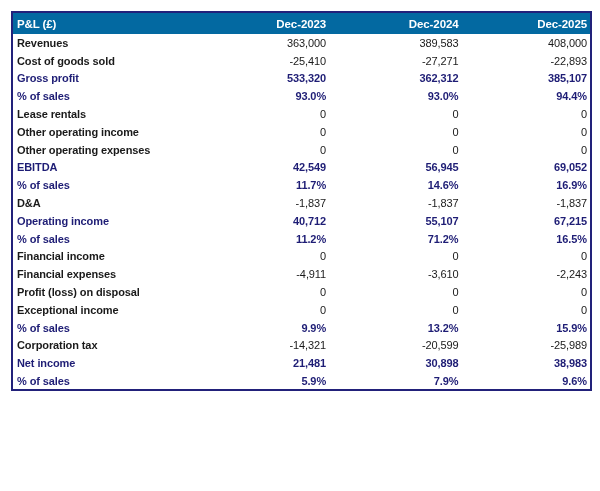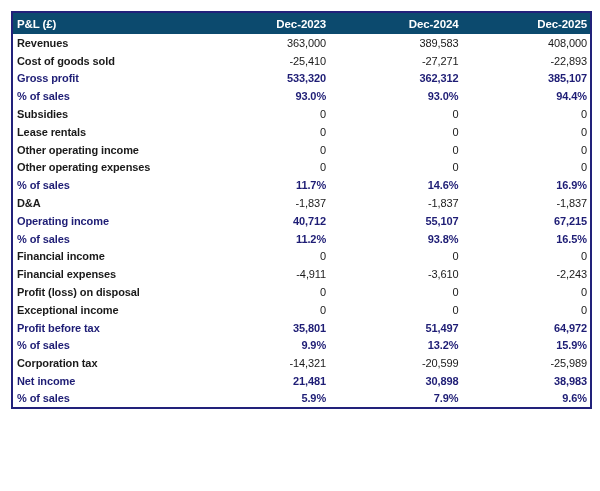--- a/index.html
+++ b/index.html
@@ -13,21 +13,21 @@
   table.pnl {
     border-collapse: collapse;
     table-layout: fixed;
     width: 581px;
     border: 2px solid #22217a;
     font-size: 11px;
     color: #1a1a1a;
     letter-spacing: -0.1px;
   }
   table.pnl thead th {
-    background: #0c4a6e;
+    background: #0369a1;
     color: #ffffff;
     font-weight: 700;
     font-size: 11.5px;
     height: 22px;
     vertical-align: middle;
   }
   th.label, td.label { text-align: left; padding-left: 4px; font-weight: bold; }
   th.num,   td.num   { text-align: right; padding-right: 3px; }
   tbody td {
     height: 17.8px;
@@ -77,42 +77,42 @@
     <td class="num">362,312</td>
     <td class="num">385,107</td>
   </tr>
         <tr class="em">
     <td class="label">% of sales</td>
     <td class="num">93.0%</td>
     <td class="num">93.0%</td>
     <td class="num">94.4%</td>
   </tr>
         <tr>
-    <td class="label">Subsidies</td>
-    <td class="num">0</td>
-    <td class="num">0</td>
-    <td class="num">0</td>
-  </tr>
-        <tr>
     <td class="label">Lease rentals</td>
     <td class="num">0</td>
     <td class="num">0</td>
     <td class="num">0</td>
   </tr>
         <tr>
     <td class="label">Other operating income</td>
     <td class="num">0</td>
     <td class="num">0</td>
     <td class="num">0</td>
   </tr>
         <tr>
     <td class="label">Other operating expenses</td>
     <td class="num">0</td>
     <td class="num">0</td>
     <td class="num">0</td>
+  </tr>
+        <tr class="em">
+    <td class="label">EBITDA</td>
+    <td class="num">42,549</td>
+    <td class="num">56,945</td>
+    <td class="num">69,052</td>
   </tr>
         <tr class="em">
     <td class="label">% of sales</td>
     <td class="num">11.7%</td>
     <td class="num">14.6%</td>
     <td class="num">16.9%</td>
   </tr>
         <tr>
     <td class="label">D&amp;A</td>
     <td class="num">-1,837</td>
@@ -121,21 +121,21 @@
   </tr>
         <tr class="em">
     <td class="label">Operating income</td>
     <td class="num">40,712</td>
     <td class="num">55,107</td>
     <td class="num">67,215</td>
   </tr>
         <tr class="em">
     <td class="label">% of sales</td>
     <td class="num">11.2%</td>
-    <td class="num">93.8%</td>
+    <td class="num">71.2%</td>
     <td class="num">16.5%</td>
   </tr>
         <tr>
     <td class="label">Financial income</td>
     <td class="num">0</td>
     <td class="num">0</td>
     <td class="num">0</td>
   </tr>
         <tr>
     <td class="label">Financial expenses</td>
@@ -147,26 +147,20 @@
     <td class="label">Profit (loss) on disposal</td>
     <td class="num">0</td>
     <td class="num">0</td>
     <td class="num">0</td>
   </tr>
         <tr>
     <td class="label">Exceptional income</td>
     <td class="num">0</td>
     <td class="num">0</td>
     <td class="num">0</td>
-  </tr>
-        <tr class="em">
-    <td class="label">Profit before tax</td>
-    <td class="num">35,801</td>
-    <td class="num">51,497</td>
-    <td class="num">64,972</td>
   </tr>
         <tr class="em">
     <td class="label">% of sales</td>
     <td class="num">9.9%</td>
     <td class="num">13.2%</td>
     <td class="num">15.9%</td>
   </tr>
         <tr>
     <td class="label">Corporation tax</td>
     <td class="num">-14,321</td>

